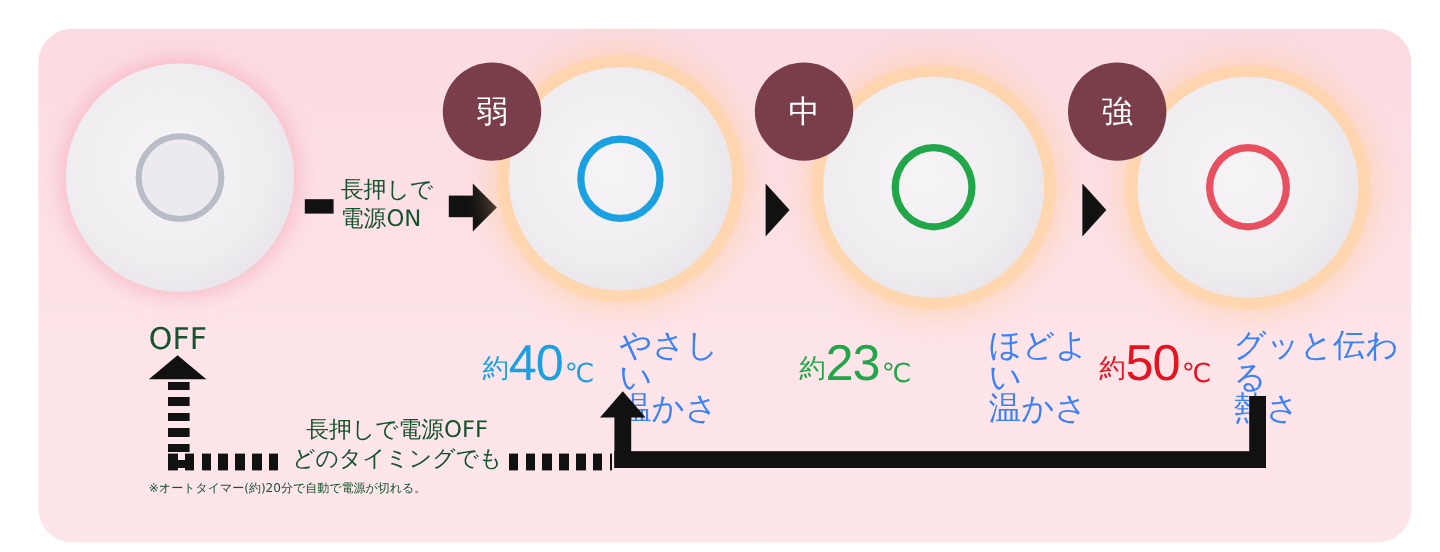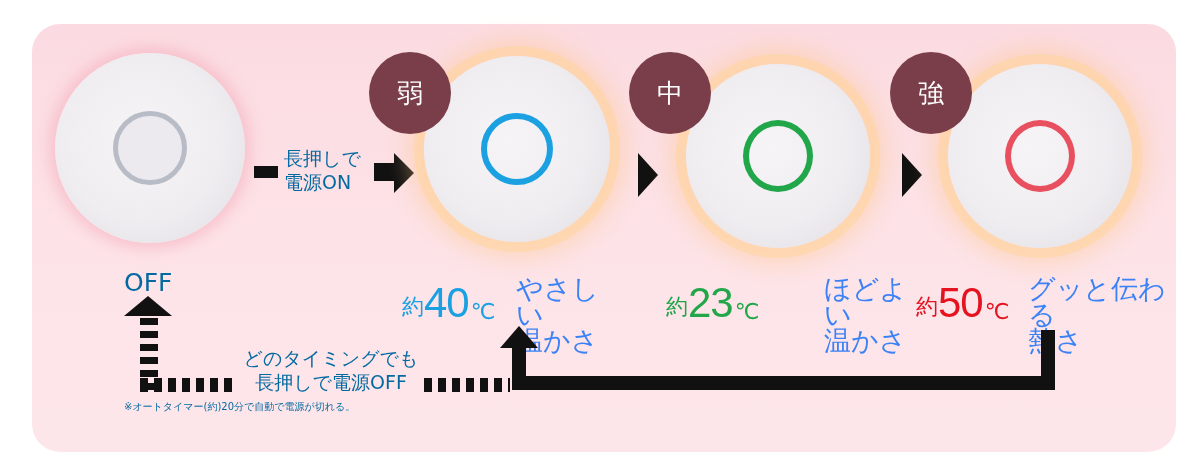--- a/index.html
+++ b/index.html
@@ -11,21 +11,21 @@
   .btn { position:absolute; border-radius:50%;
          background:radial-gradient(circle at 45% 45%, #f6f4f6 0%, #efedf0 55%, #e6e4e8 80%, #dcdadf 100%);
          box-shadow: 0 2px 6px rgba(0,0,0,0.10); }
   .btn.glow { box-shadow: 0 0 0 10px rgba(255,214,160,0.55), 0 0 22px 16px rgba(255,200,140,0.45); }
   .btn.off { box-shadow: 0 0 14px 6px rgba(245,170,185,0.55); }
   .ring { position:absolute; border-radius:50%; box-sizing:border-box; }
   .badge { position:absolute; width:82px; height:82px; border-radius:50%; background:#7a3e4a;
            color:#fff; font-size:26px; display:flex; align-items:center; justify-content:center; }
   .tri { position:absolute; width:0; height:0; border-top:22px solid transparent; border-bottom:22px solid transparent;
          border-left:20px solid #111; }
-  .txt { position:absolute; color:#0369a1; }
+  .txt { position:absolute; color:#14532d; }
   .temp { position:absolute; display:flex; align-items:flex-end; }
   .temp .yaku { font-size:22px; margin-bottom:4px; }
   .temp .num { font-size:42px; line-height:46px; font-family:"Liberation Sans",sans-serif; letter-spacing:-1px; }
   .temp .deg { font-size:22px; margin-bottom:2px; margin-left:2px; }
   .desc { position:absolute; color:#3b82f6; font-size:27px; line-height:26px; text-align:left; }
   .dash-h { position:absolute; height:12px; background:repeating-linear-gradient(90deg,#111 0 8px,transparent 8px 14px); }
   .dash-v { position:absolute; width:18px; background:repeating-linear-gradient(180deg,#111 0 7px,transparent 7px 13px); }
 </style>
 </head>
 <body>
@@ -98,16 +98,16 @@
 <div class="abs" style="left:512px;top:376px;width:543px;height:14px;background:#111;"></div>
 <div class="abs" style="left:512px;top:346px;width:14px;height:44px;background:#111;"></div>
 <div class="abs" style="left:500px;top:326px;width:0;height:0;border-left:19px solid transparent;border-right:19px solid transparent;border-bottom:22px solid #111;"></div>
 
 <div class="dash-v" style="left:140px;top:318px;height:72px;"></div>
 <div class="abs" style="left:124px;top:296px;width:0;height:0;border-left:24px solid transparent;border-right:24px solid transparent;border-bottom:20px solid #111;"></div>
 <div class="dash-h" style="left:140px;top:378px;width:94px;height:14px;"></div>
 <div class="dash-h" style="left:424px;top:378px;width:86px;height:14px;"></div>
 
 <div class="txt" style="left:236px;top:346px;width:190px;text-align:center;font-size:19px;line-height:24px;">
+  <div>長押しで電源OFF</div>
   <div>どのタイミングでも</div>
-  <div>長押しで電源OFF</div>
 </div>
 <div class="txt" style="left:124px;top:400px;font-size:10px;">※オートタイマー(約)20分で自動で電源が切れる。</div>
 
 </body></html>

